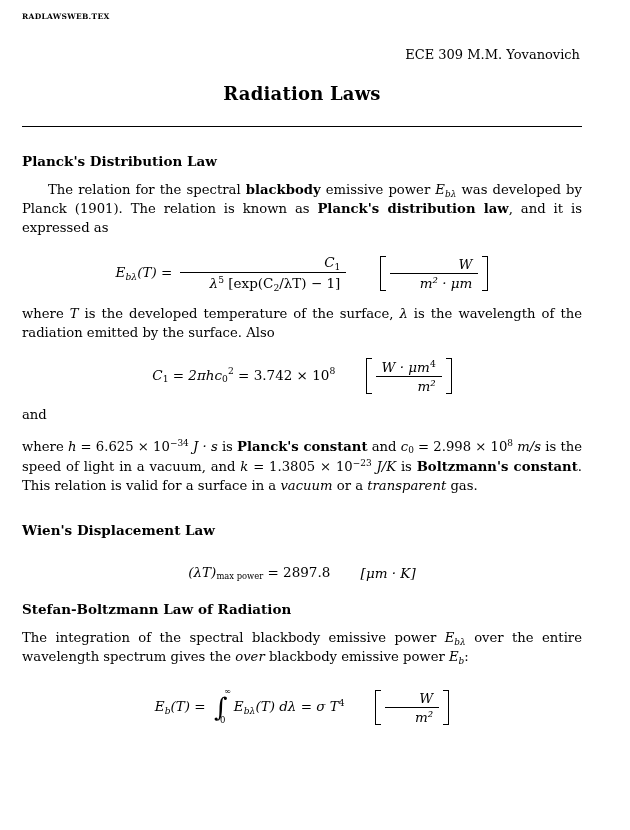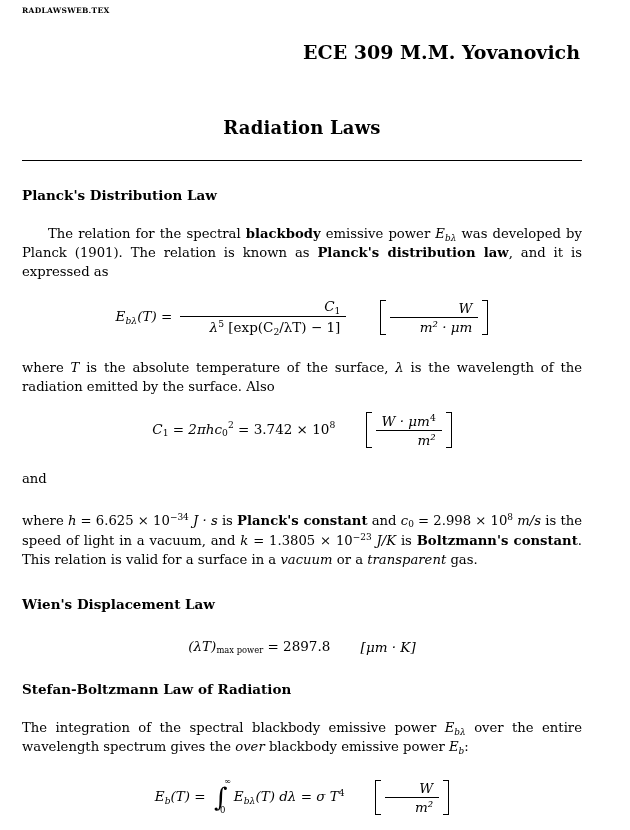--- a/index.html
+++ b/index.html
@@ -13,60 +13,60 @@
     font-family: "DejaVu Serif", "Liberation Serif", serif;
     color: #000000;
     position: relative;
     overflow: hidden;
   }
   .page {
     position: relative;
     width: 630px;
     height: 830px;
     box-sizing: border-box;
-    padding: 4px 48px 0 22px;
+    padding: 10px 48px 0 22px;
   }
   .filetag {
     font-family: "DejaVu Serif", "Liberation Serif", serif;
     font-weight: bold;
     font-size: 7.5px;
     letter-spacing: 0.3px;
     margin: 2px 0 0 0;
   }
   .course-line {
     text-align: right;
-    font-weight: bold;
-    font-size: 19px;
+    font-weight: normal;
+    font-size: 13px;
     margin-top: 26px;
     padding-right: 2px;
   }
   .doc-title {
     text-align: center;
     font-weight: bold;
     font-size: 18px;
-    margin-top: 54px;
+    margin-top: 21px;
     letter-spacing: 0.2px;
   }
   .rule {
     border: none;
     border-top: 1.4px solid #000;
     margin: 22px 0 0 0;
     width: 100%;
   }
   .section-head {
     font-weight: bold;
     font-size: 13.5px;
     margin-top: 26px;
     margin-bottom: 0;
   }
   p.body-text {
     font-size: 13.2px;
     line-height: 1.42;
     text-align: justify;
-    margin: 22px 0 0 0;
+    margin: 12px 0 0 0;
   }
   p.body-text.indent {
     text-indent: 26px;
   }
   .eq {
     text-align: center;
     margin: 16px 0 0 0;
     font-size: 13.5px;
     white-space: nowrap;
   }
@@ -183,21 +183,21 @@
         <span class="brk">
           <span class="frac">
             <span class="num it">W</span>
             <span class="den it">m² · μm</span>
           </span>
         </span>
       </span>
     </span>
   </div>
 
-  <p class="body-text"><span>where </span><span class="it">T</span><span> is the absolute temperature of the surface, </span><span class="it">λ</span><span> is the wavelength of the radiation emitted by the surface. Also</span></p>
+  <p class="body-text"><span>where </span><span class="it">T</span><span> is the developed temperature of the surface, </span><span class="it">λ</span><span> is the wavelength of the radiation emitted by the surface. Also</span></p>
 
   <div class="eq">
     <span class="eq-inner">
       <span class="it">C</span><span class="sub-up">1</span>
       <span class="it">= 2πhc</span><span class="sub-up">0</span><span class="sup">2</span>
       <span>= 3.742 × 10</span><span class="sup">8</span>
       <span class="units">
         <span class="brk">
           <span class="frac">
             <span class="num it"><span>W · μm</span><span class="sup">4</span></span>
@@ -216,21 +216,21 @@
   <div class="section-head">Wien's Displacement Law</div>
 
   <div class="eq" style="margin-top:26px">
     <span class="eq-inner">
       <span class="it">(λT)</span><span class="smallcaps">max power</span>
       <span>= 2897.8</span>
       <span class="units it">[μm · K]</span>
     </span>
   </div>
 
-  <div class="section-head" style="margin-top:26px">Stefan-Boltzmann Law of Radiation</div>
+  <div class="section-head" style="margin-top:20px">Stefan-Boltzmann Law of Radiation</div>
 
   <p class="body-text"><span>The integration of the spectral blackbody emissive power </span><span class="nowrap"><span class="it">E</span><span class="sub">bλ</span></span><span> over the entire wavelength spectrum gives the </span><span class="it">over</span><span> blackbody emissive power </span><span class="nowrap"><span class="it">E</span><span class="sub">b</span></span><span>:</span></p>
 
   <div class="eq" style="margin-top:22px">
     <span class="eq-inner">
       <span class="it">E</span><span class="sub">b</span><span class="it">(T) =</span>
       <span class="intg">∫<span class="lim-top">∞</span><span class="lim-bot">0</span></span>
       <span class="it">E</span><span class="sub">bλ</span><span class="it">(T) dλ</span>
       <span class="it">= σ  T</span><span class="sup">4</span>
       <span class="units">

